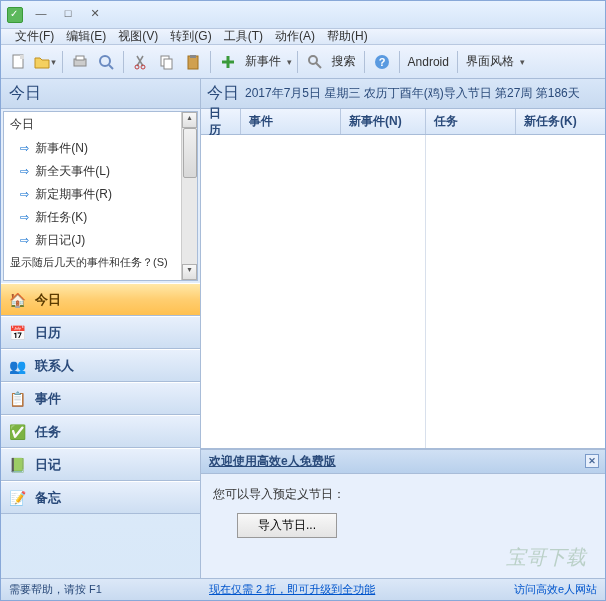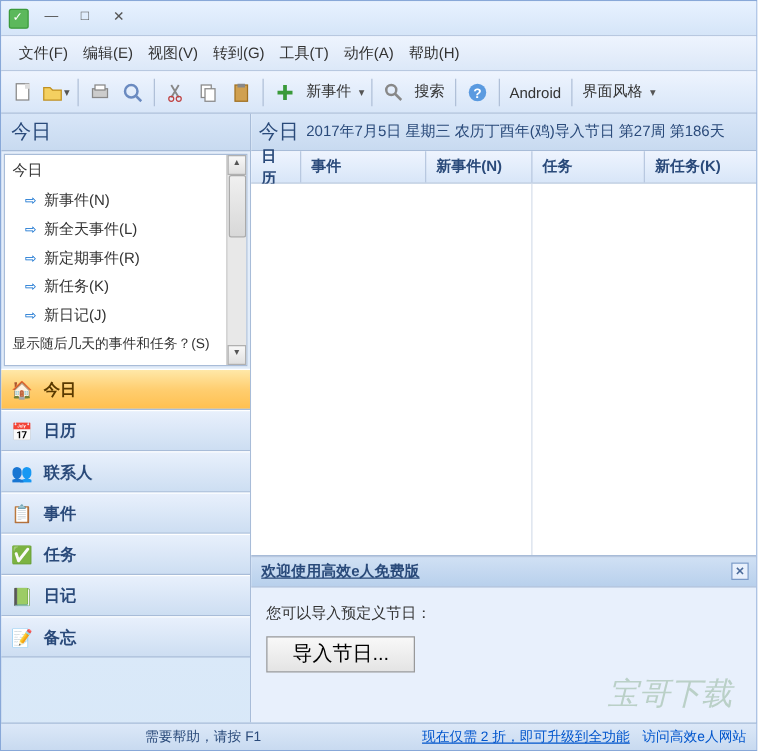--- a/index.html
+++ b/index.html
@@ -7,21 +7,21 @@
 
 .window { border: 1px solid #88a8d8; height: 601px; display: flex; flex-direction: column; background: linear-gradient(#e8f0fc, #d8e8f8); }
 
 .titlebar { height: 28px; background: linear-gradient(#e8f2ff, #d5e5f8); display: flex; align-items: center; padding: 0 6px; border-bottom: 1px solid #b8c8e0; }
 .titlebar-icon { width: 16px; height: 16px; background: #5cb85c; border: 1px solid #3a9a3a; border-radius: 2px; margin-right: 6px; position: relative; }
 .titlebar-icon::after { content: "✓"; color: #fff; font-size: 10px; position: absolute; top: 0; left: 2px; }
 .titlebar-text { font-size: 12px; color: #333; flex: 1; }
 .win-btns { display: flex; gap: 3px; }
 .win-btn { width: 24px; height: 16px; font-size: 11px; color: #555; text-align: center; cursor: pointer; }
 
-.menubar { height: 28px; background: linear-gradient(#eef4fe, #dce8f8); display: flex; align-items: center; padding: 0 8px; border-bottom: 1px solid #b8c8e0; }
+.menubar { height: 16px; background: linear-gradient(#eef4fe, #dce8f8); display: flex; align-items: center; padding: 0 8px; border-bottom: 1px solid #b8c8e0; }
 .menu-item { font-size: 12px; color: #333; padding: 2px 6px; cursor: pointer; }
 
 .toolbar { height: 34px; background: linear-gradient(#eef4fe, #d8e6f8); display: flex; align-items: center; padding: 0 6px; border-bottom: 1px solid #a8bcd8; gap: 2px; }
 .tb-btn { width: 24px; height: 24px; display: flex; align-items: center; justify-content: center; cursor: pointer; }
 .tb-sep { width: 1px; height: 22px; background: #b0c0d8; margin: 0 3px; }
 .tb-text { font-size: 12px; color: #333; padding: 0 3px; cursor: pointer; }
 .tb-drop { font-size: 9px; color: #555; margin-left: 1px; }
 
 .main-area { flex: 1; display: flex; overflow: hidden; }
 
@@ -48,28 +48,28 @@
 .col-headers { height: 26px; background: linear-gradient(#eef4fe, #d8e6f8); border-bottom: 1px solid #a8bcd8; display: flex; font-size: 12px; color: #2a4a7a; font-weight: bold; }
 .col-h { border-right: 1px solid #b8c8e0; padding: 4px 8px; display: flex; align-items: center; }
 
 .grid-area { flex: 1; display: flex; background: #fff; border-bottom: 1px solid #a8bcd8; }
 .grid-col { border-right: 1px solid #d8e0ec; }
 
 .welcome-panel { background: #e8f0fc; border-top: 1px solid #a8bcd8; }
 .welcome-header { height: 24px; background: linear-gradient(#d0e0f4, #b8d0ec); border-bottom: 1px solid #a8bcd8; display: flex; align-items: center; padding: 0 8px; font-size: 12px; color: #2a4a7a; font-weight: bold; position: relative; text-decoration: underline; }
 .welcome-close { position: absolute; right: 6px; top: 4px; width: 14px; height: 14px; border: 1px solid #7a9ac8; background: #e8f0fc; font-size: 9px; text-align: center; color: #4a6a9a; cursor: pointer; line-height: 12px; }
 .welcome-body { padding: 12px 12px 40px; font-size: 12px; color: #333; }
-.welcome-btn { margin-top: 10px; padding: 3px 20px; background: linear-gradient(#f8f8f8,#e4e4e4); border: 1px solid #999; font-size: 16px; cursor: pointer; }
-
-.statusbar { height: 22px; background: linear-gradient(#dce8f8, #c8daf0); border-top: 1px solid #a8bcd8; display: flex; align-items: center; font-size: 11px; color: #2a4a7a; padding: 0 8px; text-align: right; }
+.welcome-btn { margin-top: 10px; padding: 3px 20px; background: linear-gradient(#f8f8f8,#e4e4e4); border: 1px solid #999; font-size: 12px; cursor: pointer; margin-left: 24px; }
+
+.statusbar { height: 22px; background: linear-gradient(#dce8f8, #c8daf0); border-top: 1px solid #a8bcd8; display: flex; align-items: center; font-size: 11px; color: #2a4a7a; padding: 0 8px; }
 .status-left { flex: 0 0 200px; }
 .status-mid { flex: 1; color: #0055cc; text-decoration: underline; cursor: pointer; }
 .status-right { color: #0055cc; cursor: pointer; margin-left: 10px; }
 
-.watermark { position: absolute; right: 20px; bottom: 30px; font-size: 25px; color: rgba(100,150,100,0.35); font-style: italic; pointer-events: none; }
+.watermark { position: absolute; right: 20px; bottom: 30px; font-size: 20px; color: rgba(100,150,100,0.35); font-style: italic; pointer-events: none; }
 
 svg { display: block; }
 </style>
 </head>
 <body>
 
 <div class="window">
   <div class="titlebar">
     <div class="titlebar-icon"></div>
     <div class="win-btns">

